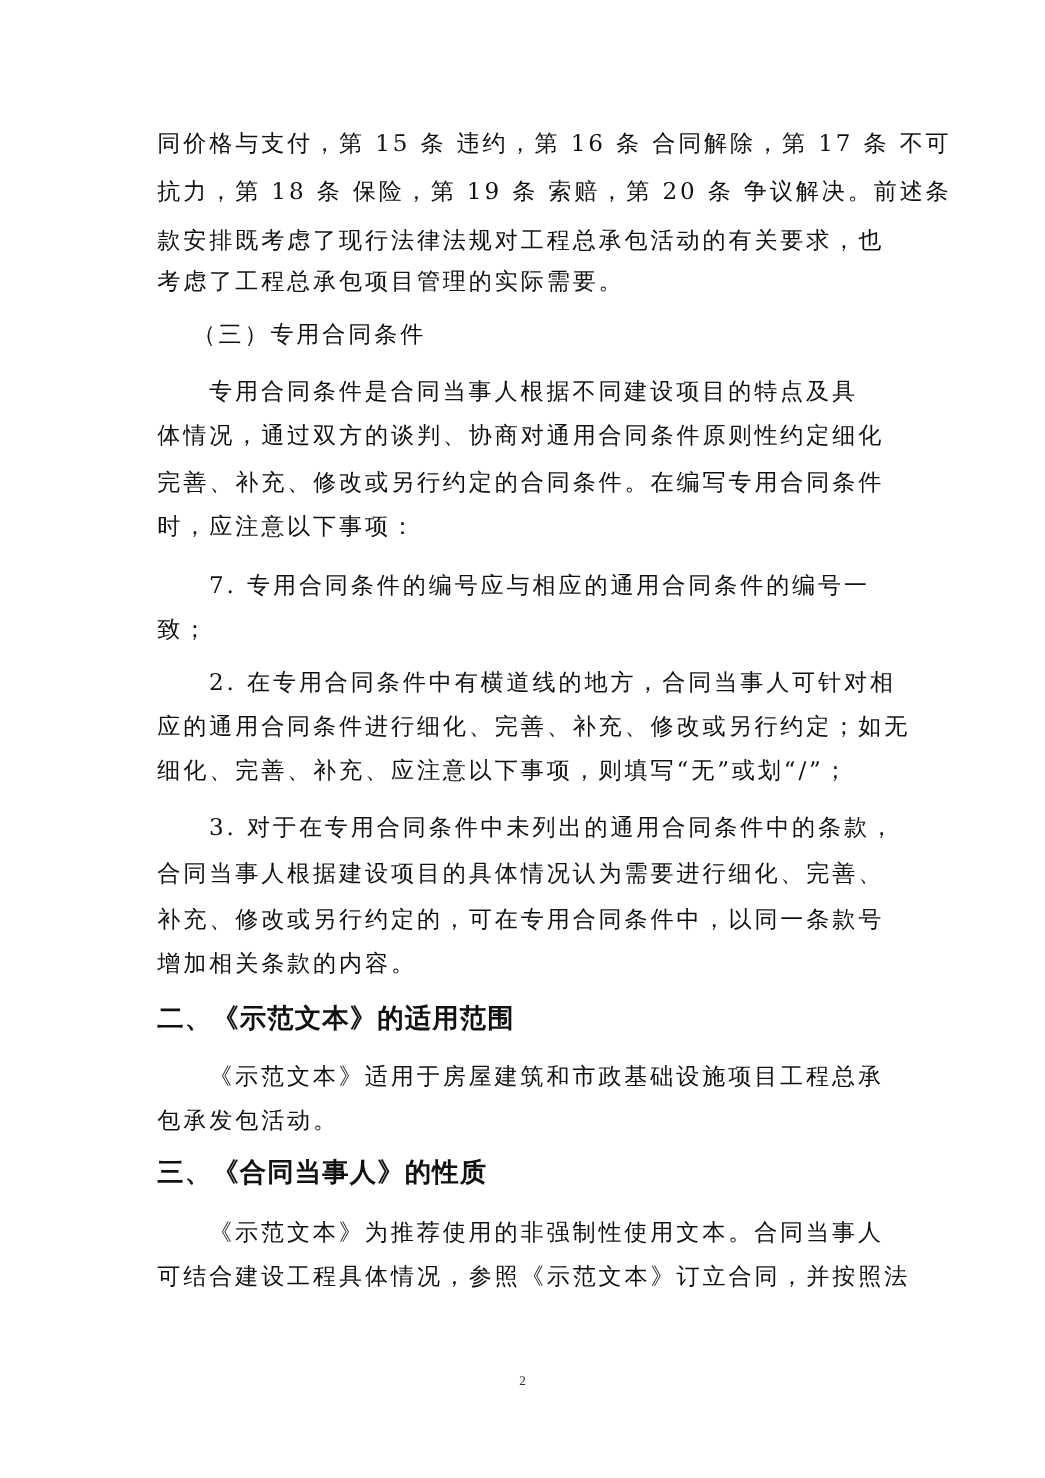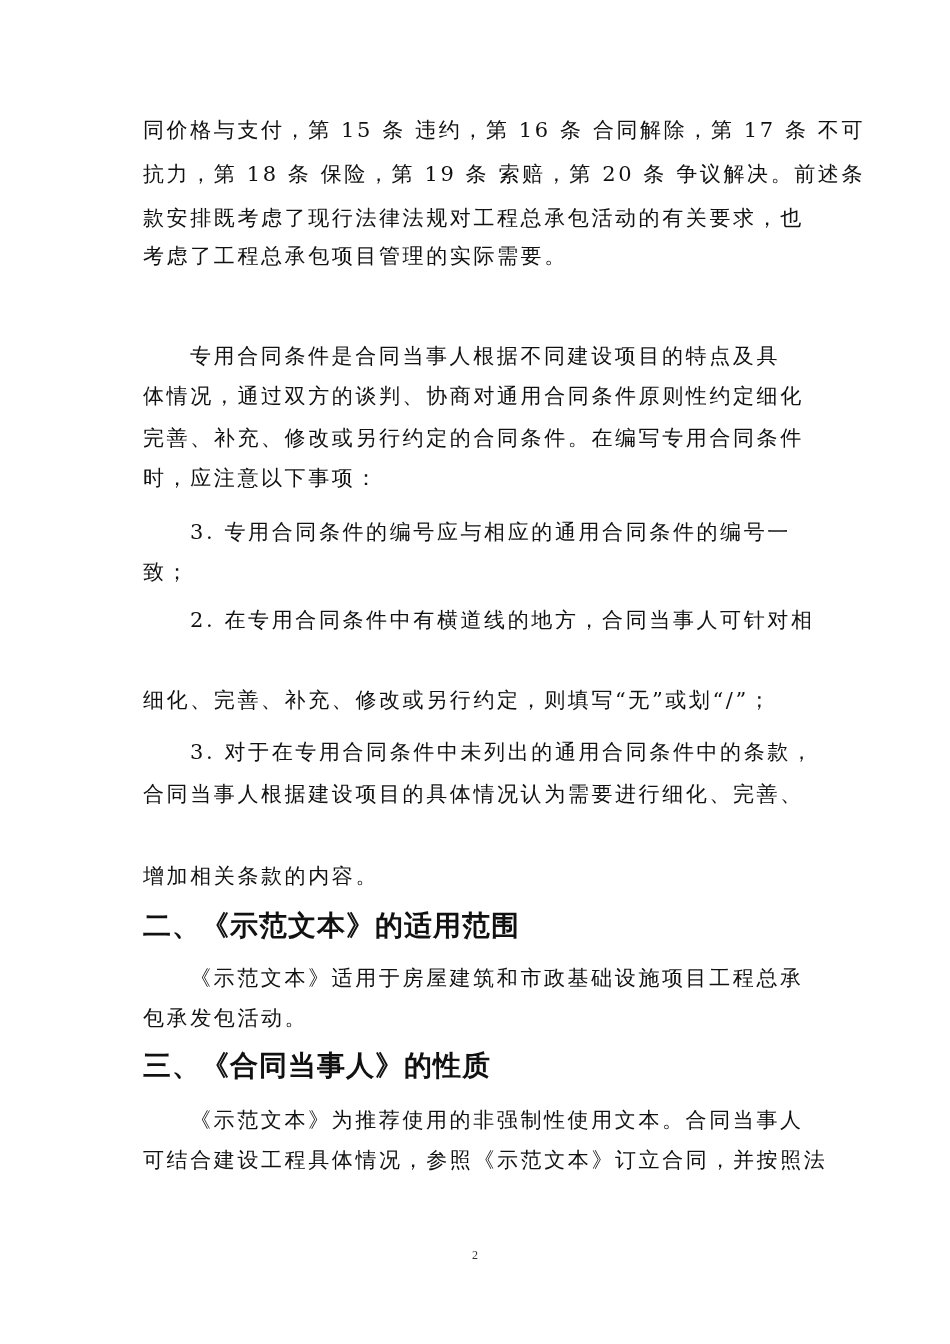--- a/index.html
+++ b/index.html
@@ -3,47 +3,50 @@
 <meta charset="utf-8">
 <style>
   html, body { margin: 0; padding: 0; background: #ffffff; }
   body { width: 950px; height: 1344px; position: relative; overflow: hidden;
          font-family: "DejaVu Serif", "Liberation Serif", serif; color: #111; }
   .page { position: absolute; left: 0; top: 0; width: 950px; height: 1344px; }
   .line { position: absolute; left: 143px; width: 670px; font-size: 21px;
           line-height: 28px; white-space: nowrap; letter-spacing: 2.6px; }
   .indent { left: 190px; width: 623px; }
   .head { font-family: "DejaVu Sans", "Liberation Sans", sans-serif; font-weight: bold;
-          letter-spacing: 1px; font-size: 28px; }
+          letter-spacing: 1px; font-size: 24px; }
   .pnum { position: absolute; left: 0; width: 950px; text-align: center; top: 1248px;
           font-size: 12px; color: #333; font-family: "Liberation Serif", serif; }
 </style>
 </head>
 <body>
 
 <div class="page">
   <div class="line" style="top:116px">同价格与支付，第 15 条  违约，第 16 条  合同解除，第 17 条  不可</div>
   <div class="line" style="top:160px">抗力，第 18 条  保险，第 19 条  索赔，第 20 条  争议解决。前述条</div>
   <div class="line" style="top:204px">款安排既考虑了现行法律法规对工程总承包活动的有关要求，也</div>
   <div class="line" style="top:242px">考虑了工程总承包项目管理的实际需要。</div>
 
+  <div class="line" style="top:290px; left:175px;">（三）专用合同条件</div>
 
   <div class="line indent" style="top:342px">专用合同条件是合同当事人根据不同建设项目的特点及具</div>
   <div class="line" style="top:382px">体情况，通过双方的谈判、协商对通用合同条件原则性约定细化</div>
   <div class="line" style="top:424px">完善、补充、修改或另行约定的合同条件。在编写专用合同条件</div>
   <div class="line" style="top:464px">时，应注意以下事项：</div>
 
-  <div class="line indent" style="top:518px">3. 专用合同条件的编号应与相应的通用合同条件的编号一</div>
+  <div class="line indent" style="top:518px">7. 专用合同条件的编号应与相应的通用合同条件的编号一</div>
   <div class="line" style="top:558px">致；</div>
 
   <div class="line indent" style="top:606px">2. 在专用合同条件中有横道线的地方，合同当事人可针对相</div>
-  <div class="line" style="top:686px">细化、完善、补充、修改或另行约定，则填写“无”或划“/”；</div>
+  <div class="line" style="top:646px">应的通用合同条件进行细化、完善、补充、修改或另行约定；如无</div>
+  <div class="line" style="top:686px">细化、完善、补充、应注意以下事项，则填写“无”或划“/”；</div>
 
   <div class="line indent" style="top:738px">3. 对于在专用合同条件中未列出的通用合同条件中的条款，</div>
   <div class="line" style="top:780px">合同当事人根据建设项目的具体情况认为需要进行细化、完善、</div>
+  <div class="line" style="top:822px">补充、修改或另行约定的，可在专用合同条件中，以同一条款号</div>
   <div class="line" style="top:862px">增加相关条款的内容。</div>
 
   <div class="line head" style="top:912px">二、《示范文本》的适用范围</div>
   <div class="line indent" style="top:964px">《示范文本》适用于房屋建筑和市政基础设施项目工程总承</div>
   <div class="line" style="top:1004px">包承发包活动。</div>
 
   <div class="line head" style="top:1052px">三、《合同当事人》的性质</div>
   <div class="line indent" style="top:1106px">《示范文本》为推荐使用的非强制性使用文本。合同当事人</div>
   <div class="line" style="top:1146px">可结合建设工程具体情况，参照《示范文本》订立合同，并按照法</div>
 

